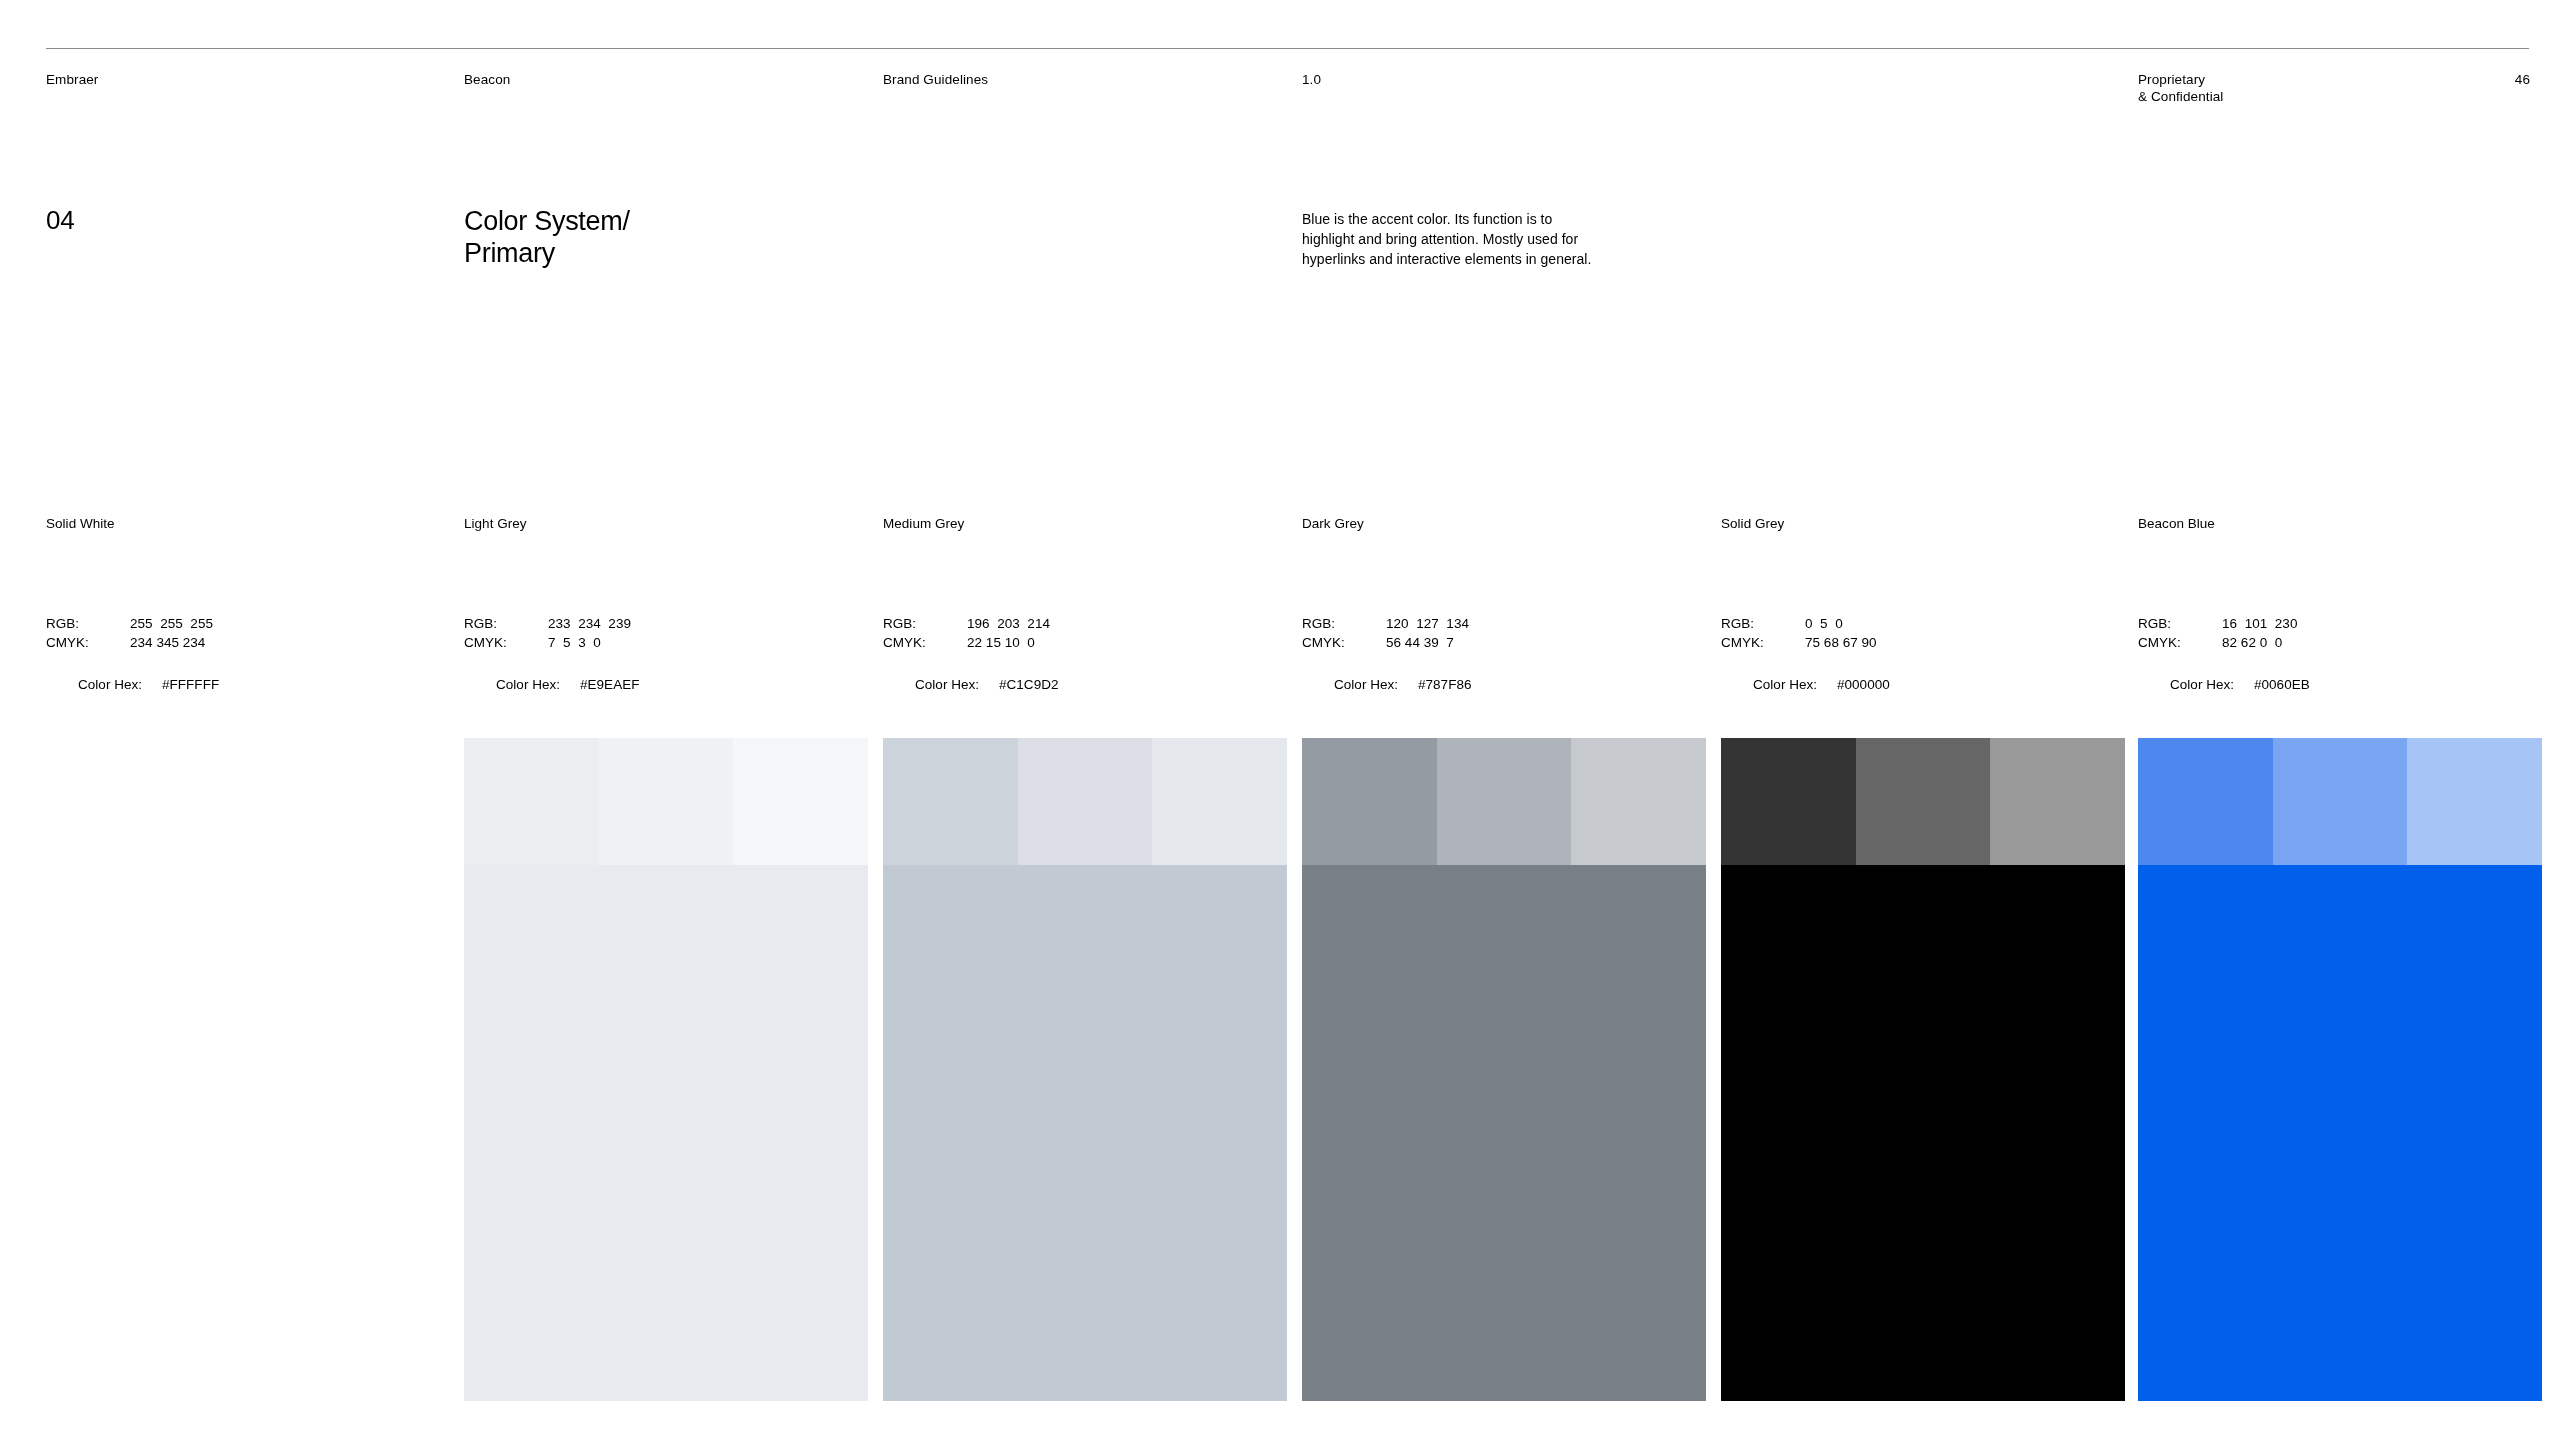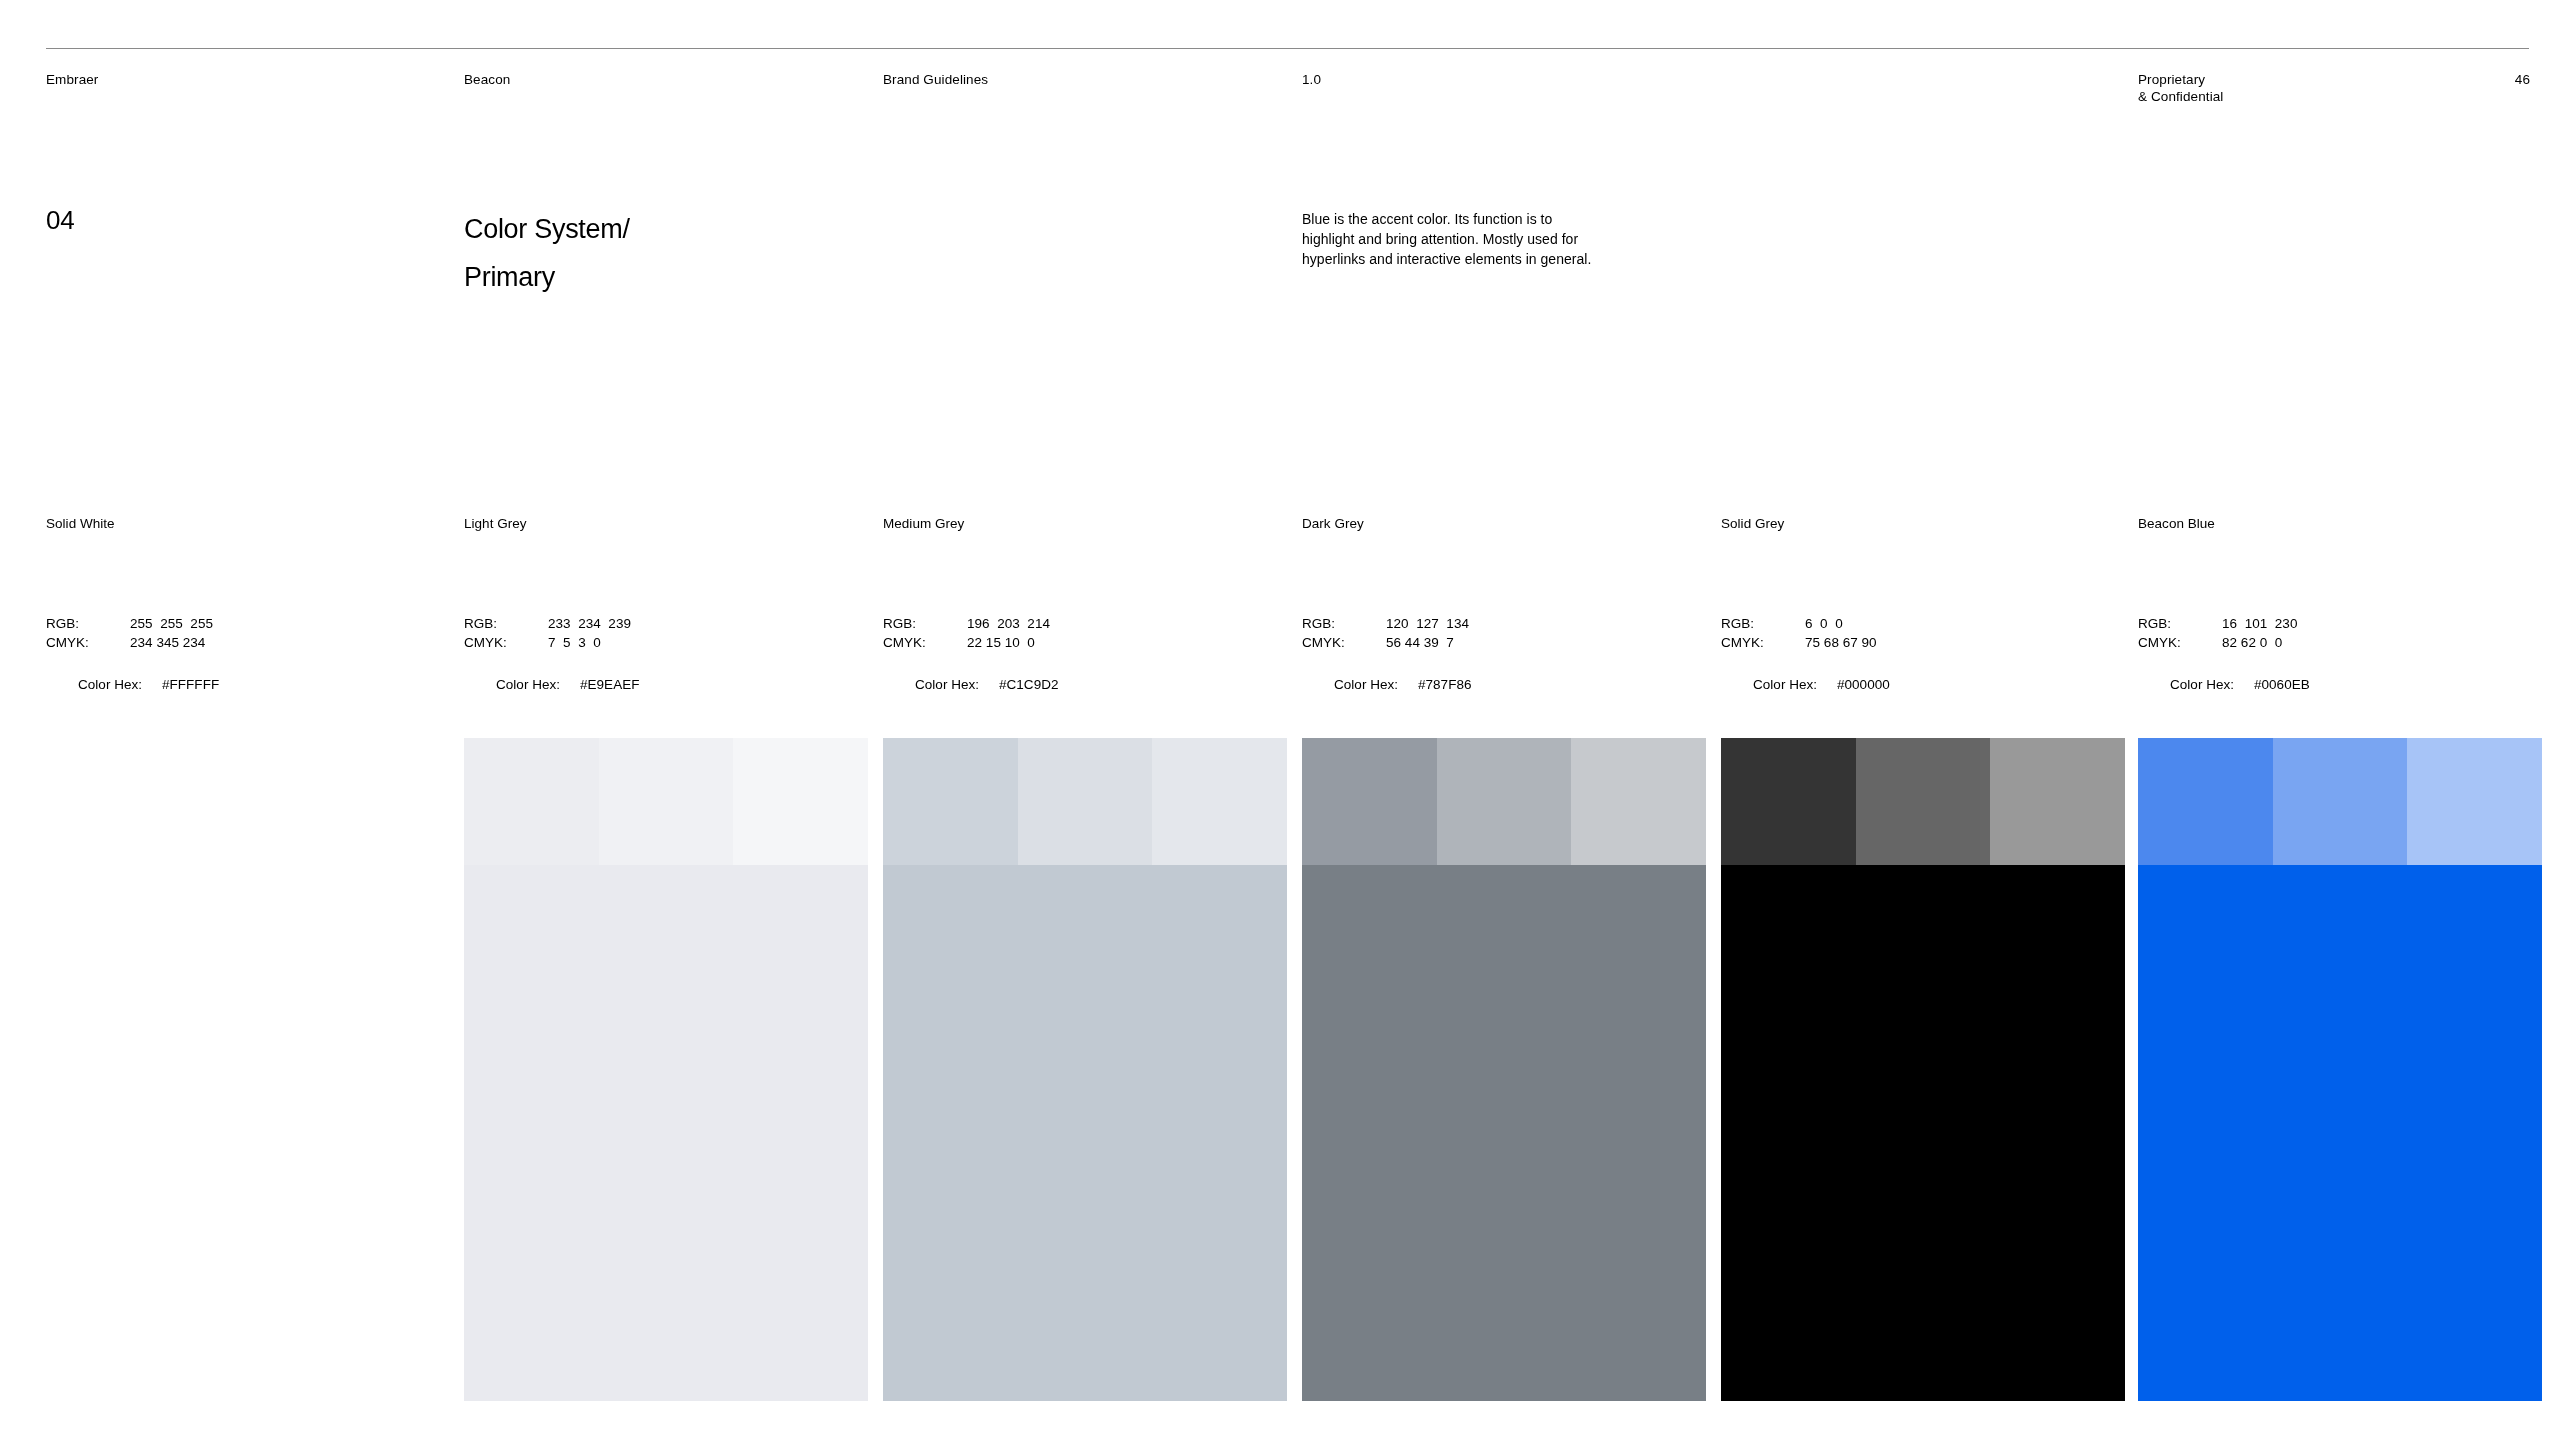--- a/index.html
+++ b/index.html
@@ -54,21 +54,21 @@
     font-size: 26px;
     line-height: 31px;
     letter-spacing: -0.2px;
   }
 
   .section-title {
     position: absolute;
     left: 464px;
     top: 205px;
     font-size: 27px;
-    line-height: 48px;
+    line-height: 32px;
     letter-spacing: -0.3px;
     white-space: pre-line;
   }
 
   .intro {
     position: absolute;
     top: 209px;
     width: 351px;
     font-size: 14px;
     line-height: 20px;
@@ -229,21 +229,21 @@
       <span class="hex-key">Color Hex:</span>
       <span>#787F86</span>
     </div>
   </div>
 
   <div class="swatch-col" id="col4" style="left:1721px">
     <div class="swatch-name">Solid Grey</div>
     <div class="specs">
       <div class="spec-row">
         <span class="spec-key">RGB:</span>
-        <span class="spec-val">6  0  0</span>
+        <span class="spec-val">0  5  0</span>
       </div>
       <div class="spec-row">
         <span class="spec-key">CMYK:</span>
         <span class="spec-val">75 68 67 90</span>
       </div>
     </div>
     <div class="hex-row">
       <span class="hex-key">Color Hex:</span>
       <span>#000000</span>
     </div>

